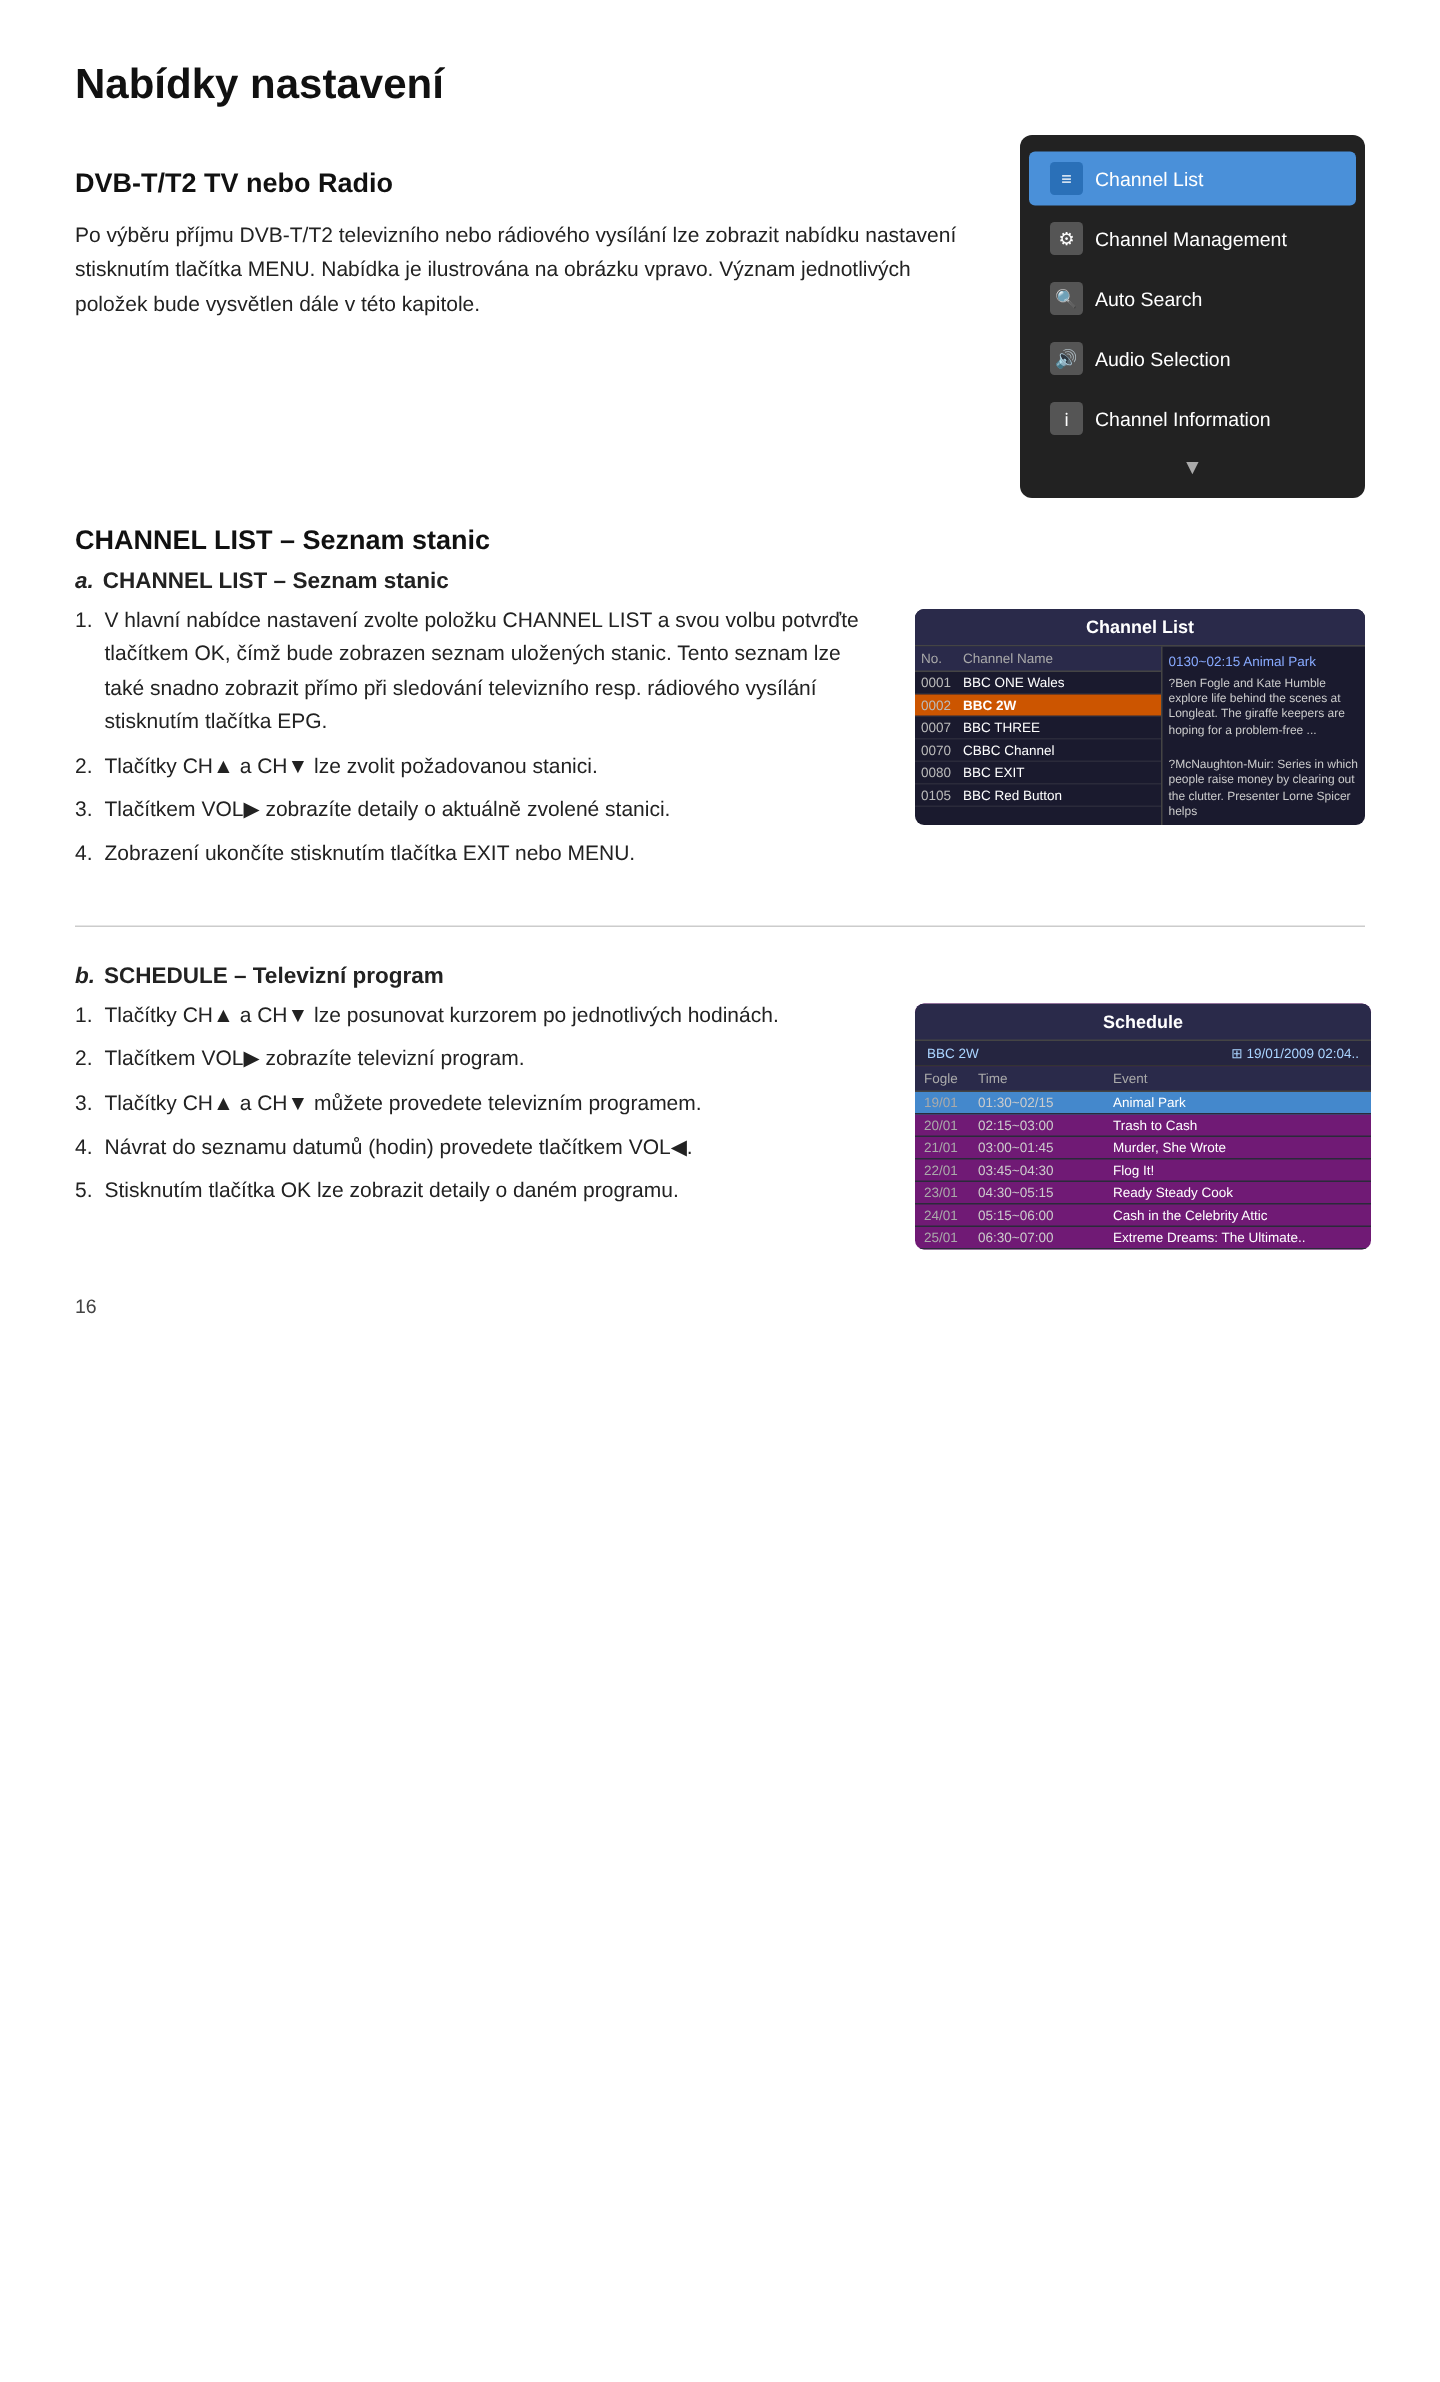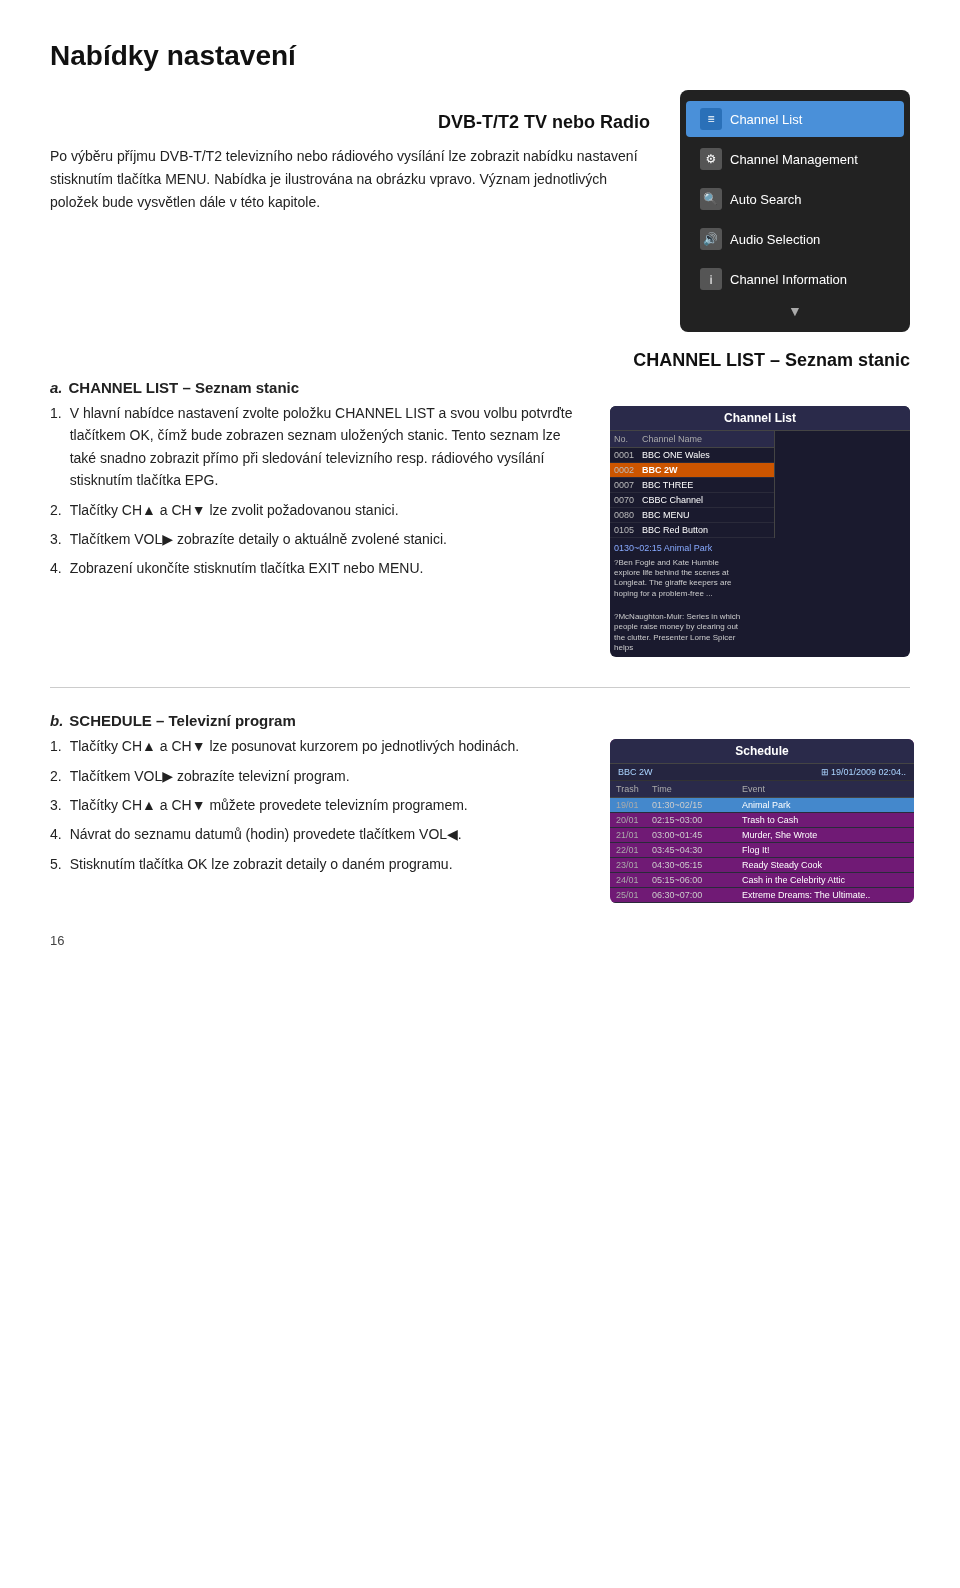--- a/index.html
+++ b/index.html
@@ -17,21 +17,20 @@
       font-weight: bold;
       margin-bottom: 18px;
       color: #111;
     }
 
     .section-header {
       font-size: 18px;
       font-weight: bold;
       margin: 18px 0 8px 0;
       color: #111;
-      text-align: right;
     }
 
     .intro-row {
       display: flex;
       gap: 30px;
       align-items: flex-start;
       margin-bottom: 10px;
     }
 
     .intro-text {
@@ -124,21 +123,20 @@
       background: #2a2a4a;
       text-align: center;
       padding: 5px;
       font-size: 12px;
       font-weight: bold;
       color: #fff;
       border-bottom: 1px solid #444;
     }
     .cls-body {
       display: flex;
-      flex-direction: column;
     }
     .cls-left {
       width: 55%;
       border-right: 1px solid #444;
     }
     .cls-right {
       width: 45%;
       padding: 4px;
       font-size: 9px;
       color: #ddd;
@@ -352,21 +350,21 @@
             <div class="cls-row">
               <span class="ch-num">0007</span>
               <span class="ch-name">BBC THREE</span>
             </div>
             <div class="cls-row">
               <span class="ch-num">0070</span>
               <span class="ch-name">CBBC Channel</span>
             </div>
             <div class="cls-row">
               <span class="ch-num">0080</span>
-              <span class="ch-name">BBC MENU</span>
+              <span class="ch-name">BBC EXIT</span>
             </div>
             <div class="cls-row">
               <span class="ch-num">0105</span>
               <span class="ch-name">BBC Red Button</span>
             </div>
           </div>
           <div class="cls-right">
             <div class="cls-time">0130~02:15 Animal Park</div>
             <div class="cls-desc">?Ben Fogle and Kate Humble explore life behind the scenes at Longleat. The giraffe keepers are hoping for a problem-free ...</div>
             <br>
@@ -413,21 +411,21 @@
     </div>
 
     <div class="screen-image">
       <div class="schedule-screen">
         <div class="sch-header">Schedule</div>
         <div class="sch-subheader">
           <span>BBC 2W</span>
           <span>⊞ 19/01/2009 02:04..</span>
         </div>
         <div class="sch-col-headers">
-          <span class="col-date">Trash</span>
+          <span class="col-date">Fogle</span>
           <span class="col-time">Time</span>
           <span class="col-event">Event</span>
         </div>
         <div class="sch-row selected">
           <span class="col-date">19/01</span>
           <span class="col-time">01:30~02/15</span>
           <span class="col-event">Animal Park</span>
         </div>
         <div class="sch-row">
           <span class="col-date">20/01</span>

